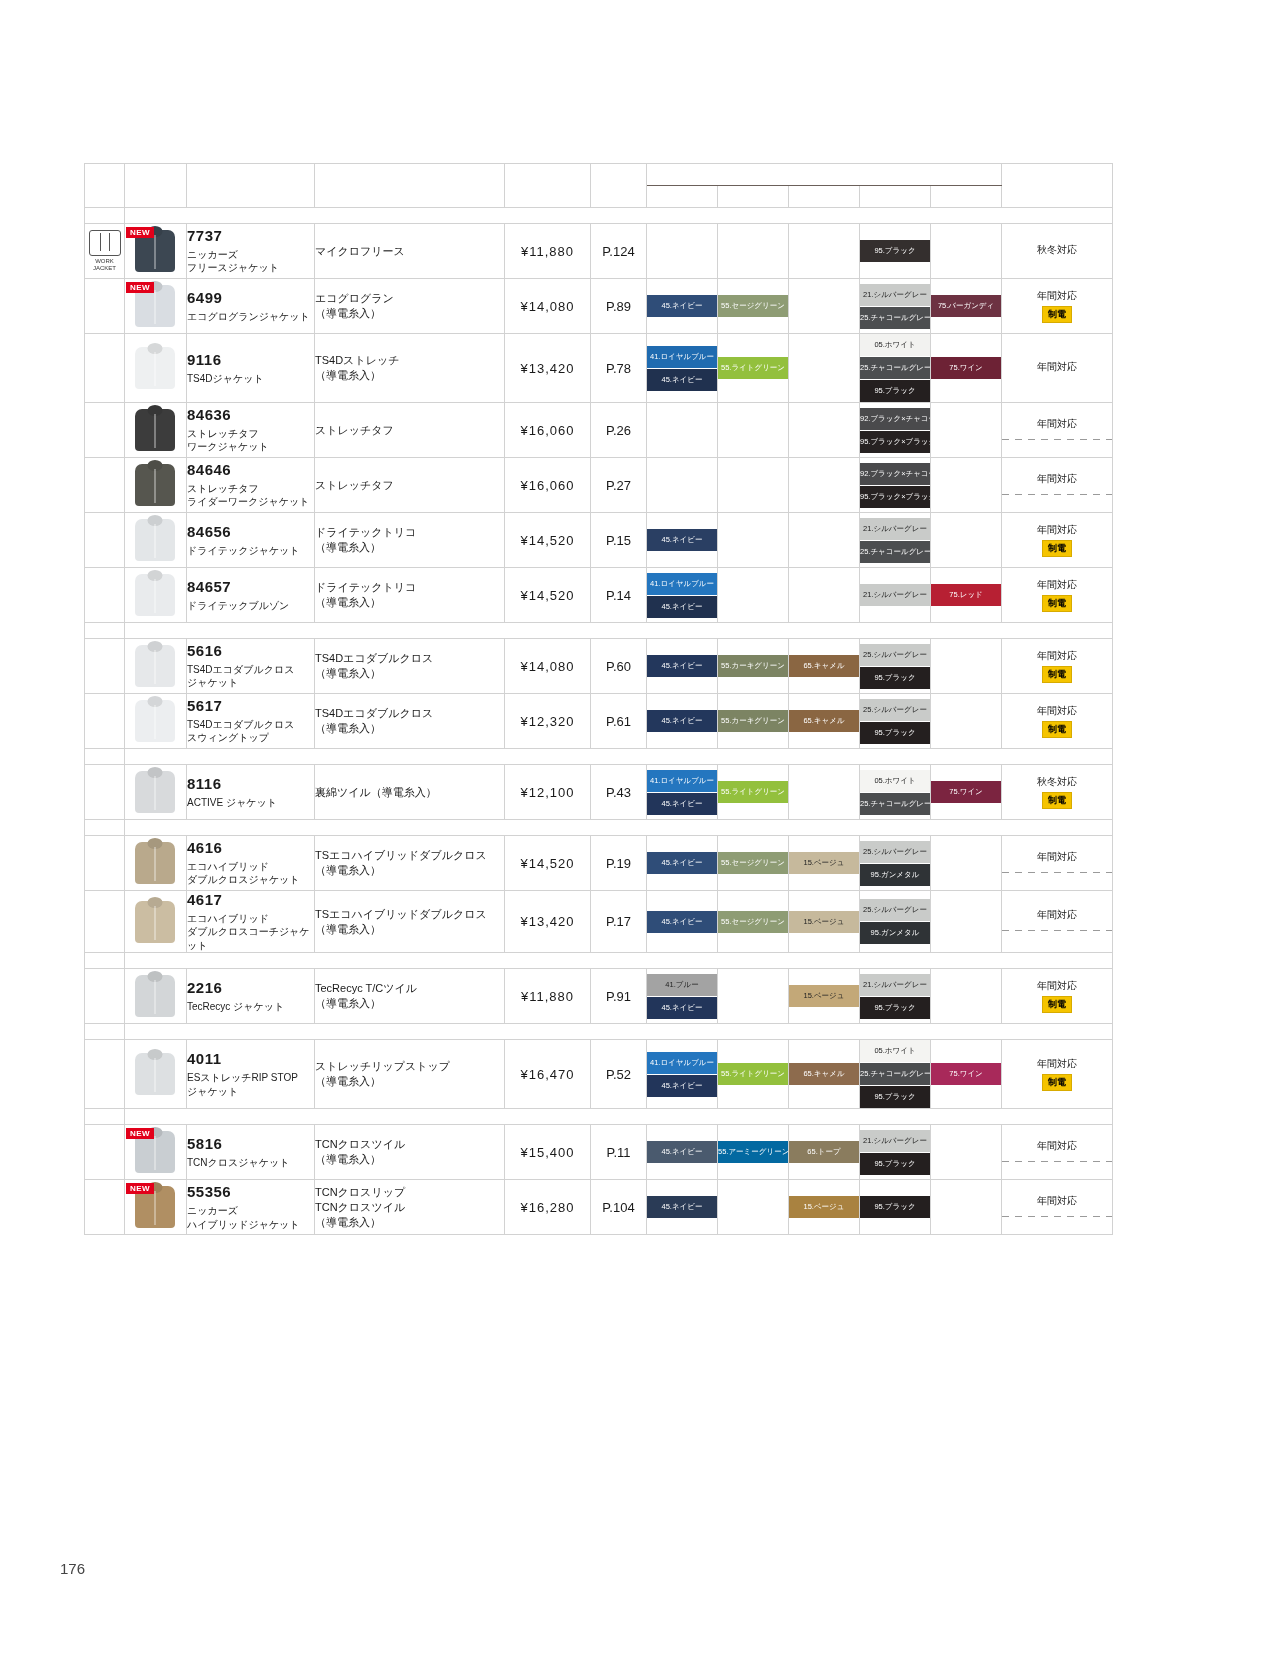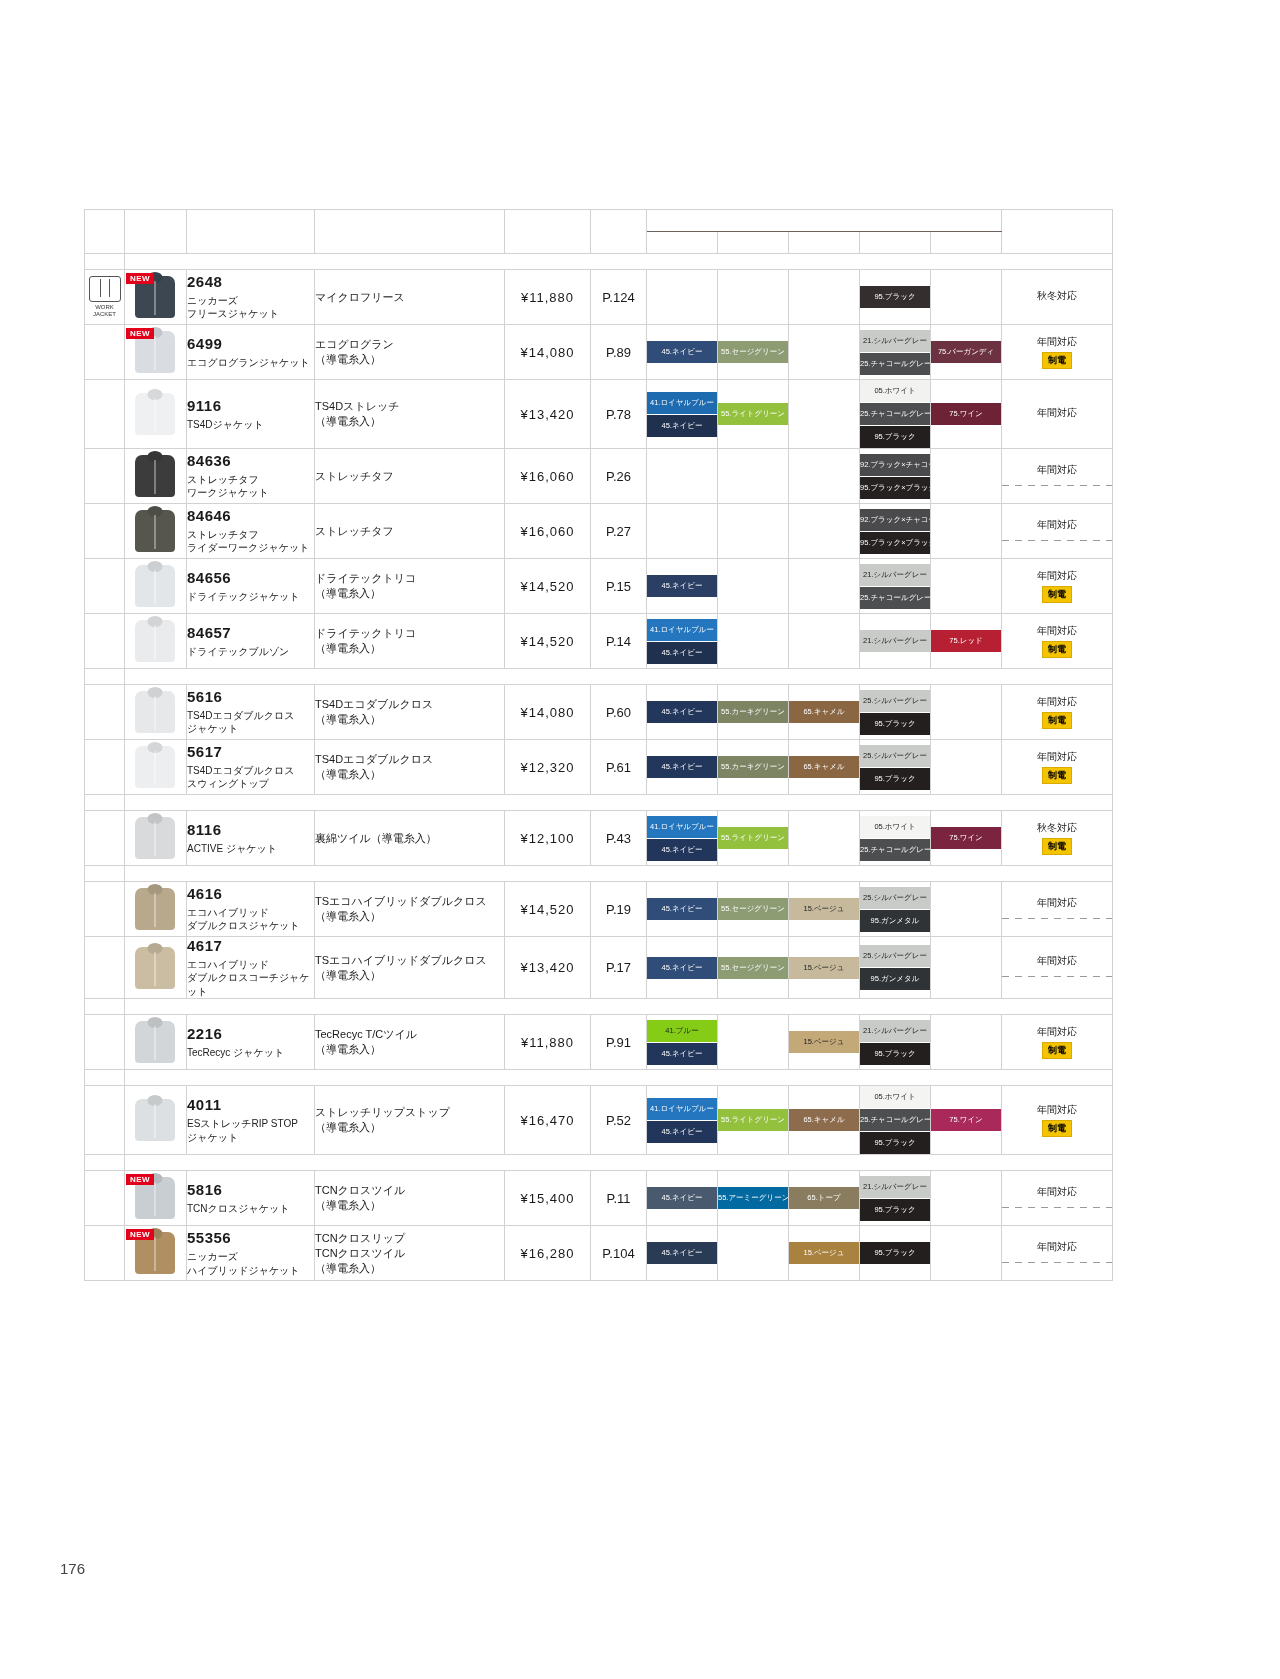--- a/index.html
+++ b/index.html
@@ -42,21 +42,20 @@
     position: absolute;
     left: 84px;
     top: 163px;
     width: 1028px;
   }
   table.main {
     border-collapse: collapse;
     width: 1028px;
     table-layout: fixed;
     font-size: 10px;
-    margin-top: 46px;
   }
   table.main td, table.main th {
     border: 1px solid #d2d2d2;
     padding: 0;
     vertical-align: middle;
     background: #fff;
   }
 
   
   .hdr td, .hdr th {
@@ -335,21 +334,21 @@
                 <div class="lbl">JACKET</div>
               </div>
             </td>
             <td class="c-img">
               <span class="new-badge">NEW</span>
               <span class="thumb">
                 <span class="jk" style="background:#3c4752"></span>
               </span>
             </td>
             <td class="c-name">
-              <span class="model-no">2648</span>
+              <span class="model-no">7737</span>
               <span class="model-nm">ニッカーズ<br>フリースジャケット</span>
             </td>
             <td class="c-mat">マイクロフリース</td>
             <td class="c-price">¥11,880</td>
             <td class="c-page">P.124</td>
             <td class="c-color" style="background: rgb(255, 255, 255);"></td>
             <td class="c-color" style="background: rgb(255, 255, 255);"></td>
             <td class="c-color" style="background: rgb(255, 255, 255);"></td>
             <td class="c-color">
               <div class="sw" style="background: rgb(52, 47, 46);">95.ブラック</div>
@@ -713,21 +712,21 @@
               </span>
             </td>
             <td class="c-name">
               <span class="model-no">2216</span>
               <span class="model-nm">TecRecyc ジャケット</span>
             </td>
             <td class="c-mat">TecRecyc T/Cツイル<br>（導電糸入）</td>
             <td class="c-price">¥11,880</td>
             <td class="c-page">P.91</td>
             <td class="c-color">
-              <div class="sw dark-text" style="background: #84cc16;">41.ブルー</div>
+              <div class="sw dark-text" style="background: #a3a3a3;">41.ブルー</div>
               <div class="sw" style="background: rgb(34, 53, 90);">45.ネイビー</div>
             </td>
             <td class="c-color" style="background: rgb(255, 255, 255);"></td>
             <td class="c-color">
               <div class="sw dark-text" style="background: rgb(195, 168, 120);">15.ベージュ</div>
             </td>
             <td class="c-color">
               <div class="sw dark-text" style="background: rgb(201, 203, 201);">21.シルバーグレー</div>
               <div class="sw" style="background: rgb(36, 31, 31);">95.ブラック</div>
             </td>

